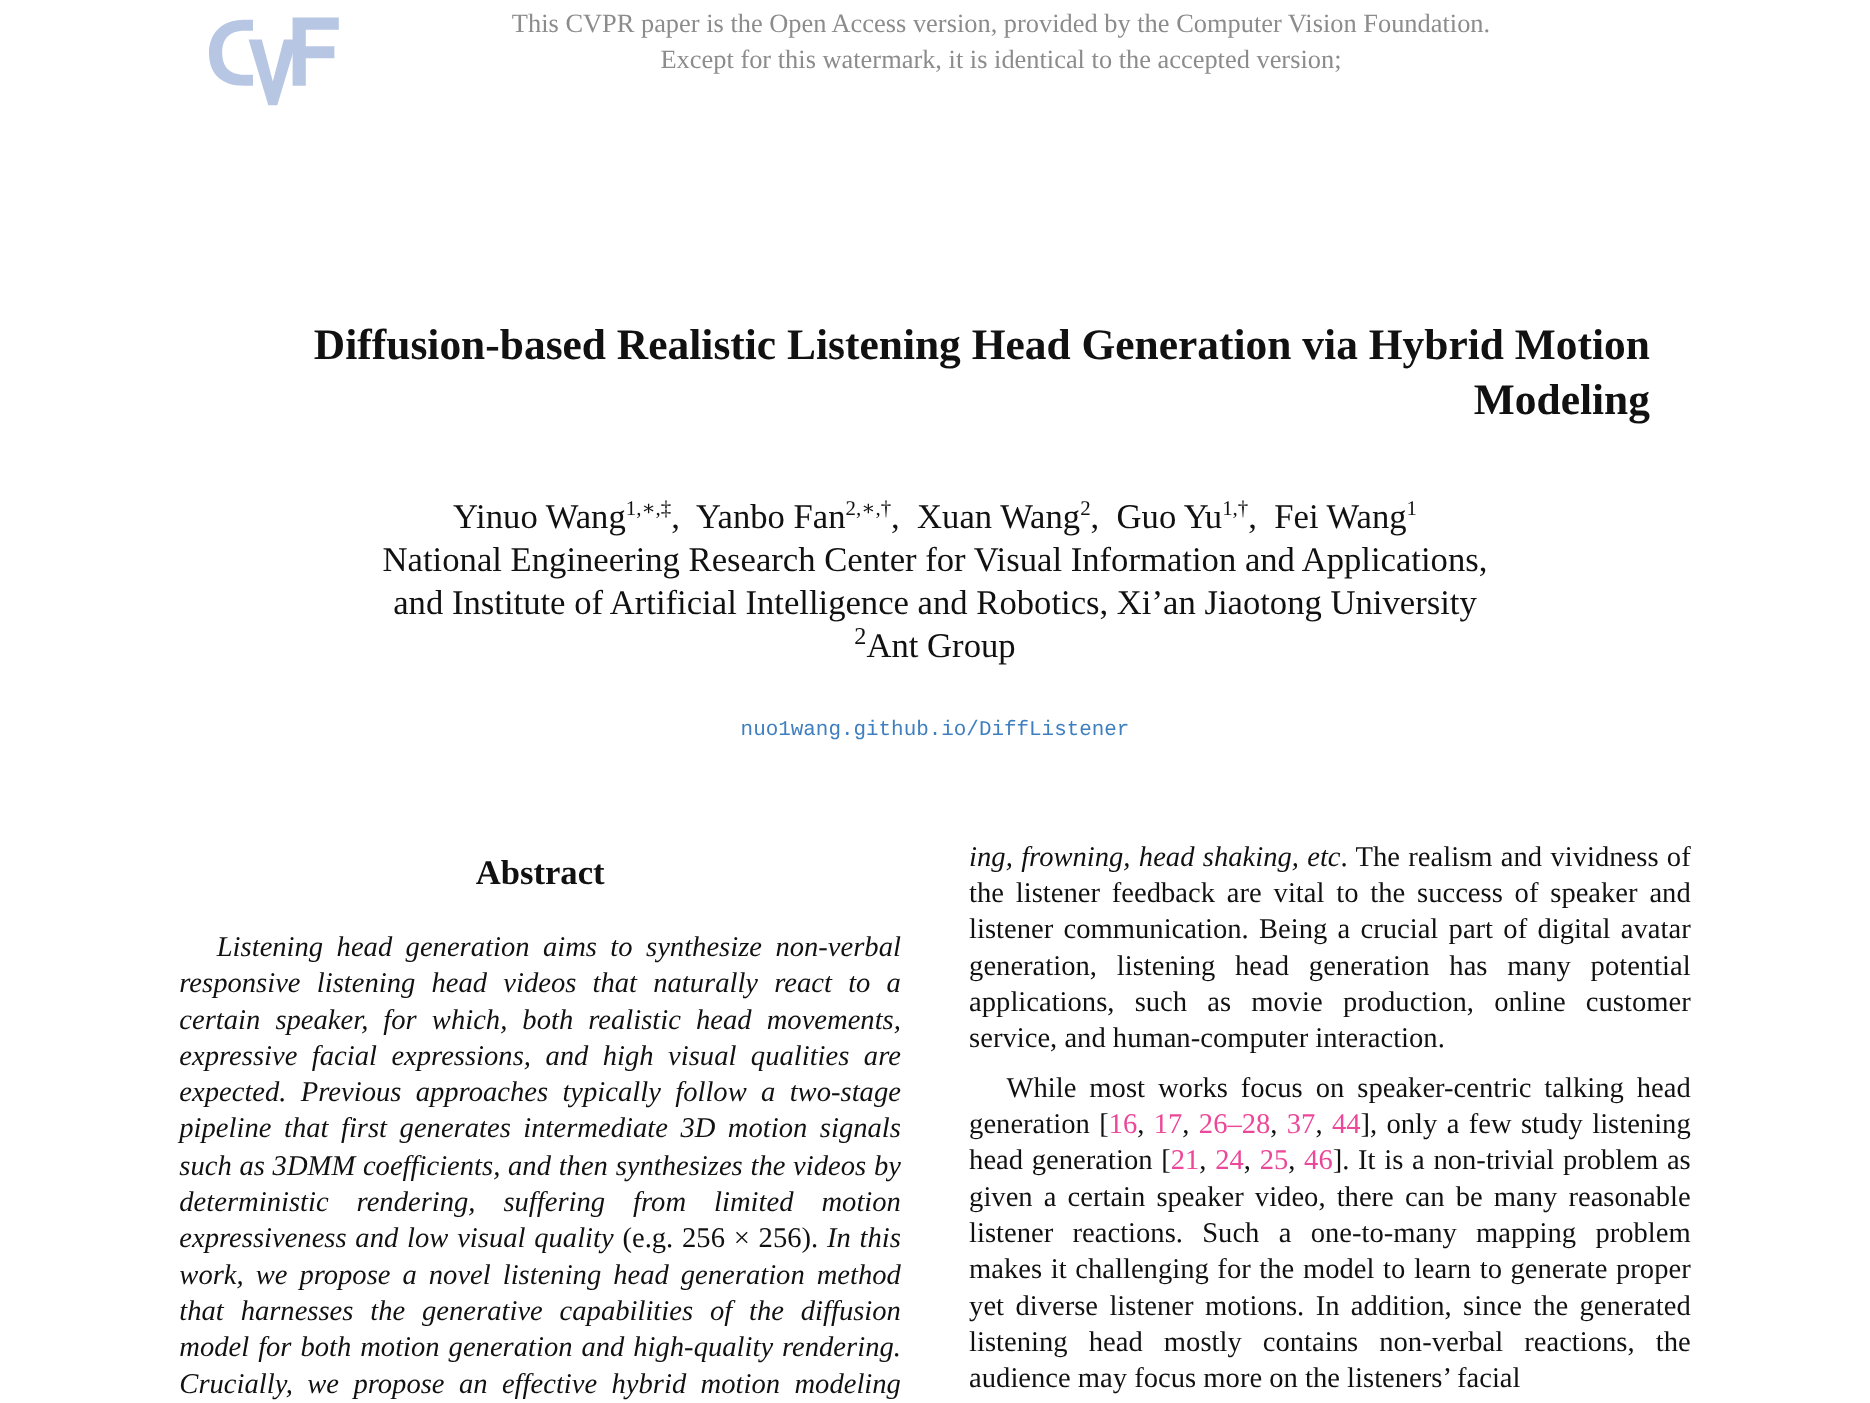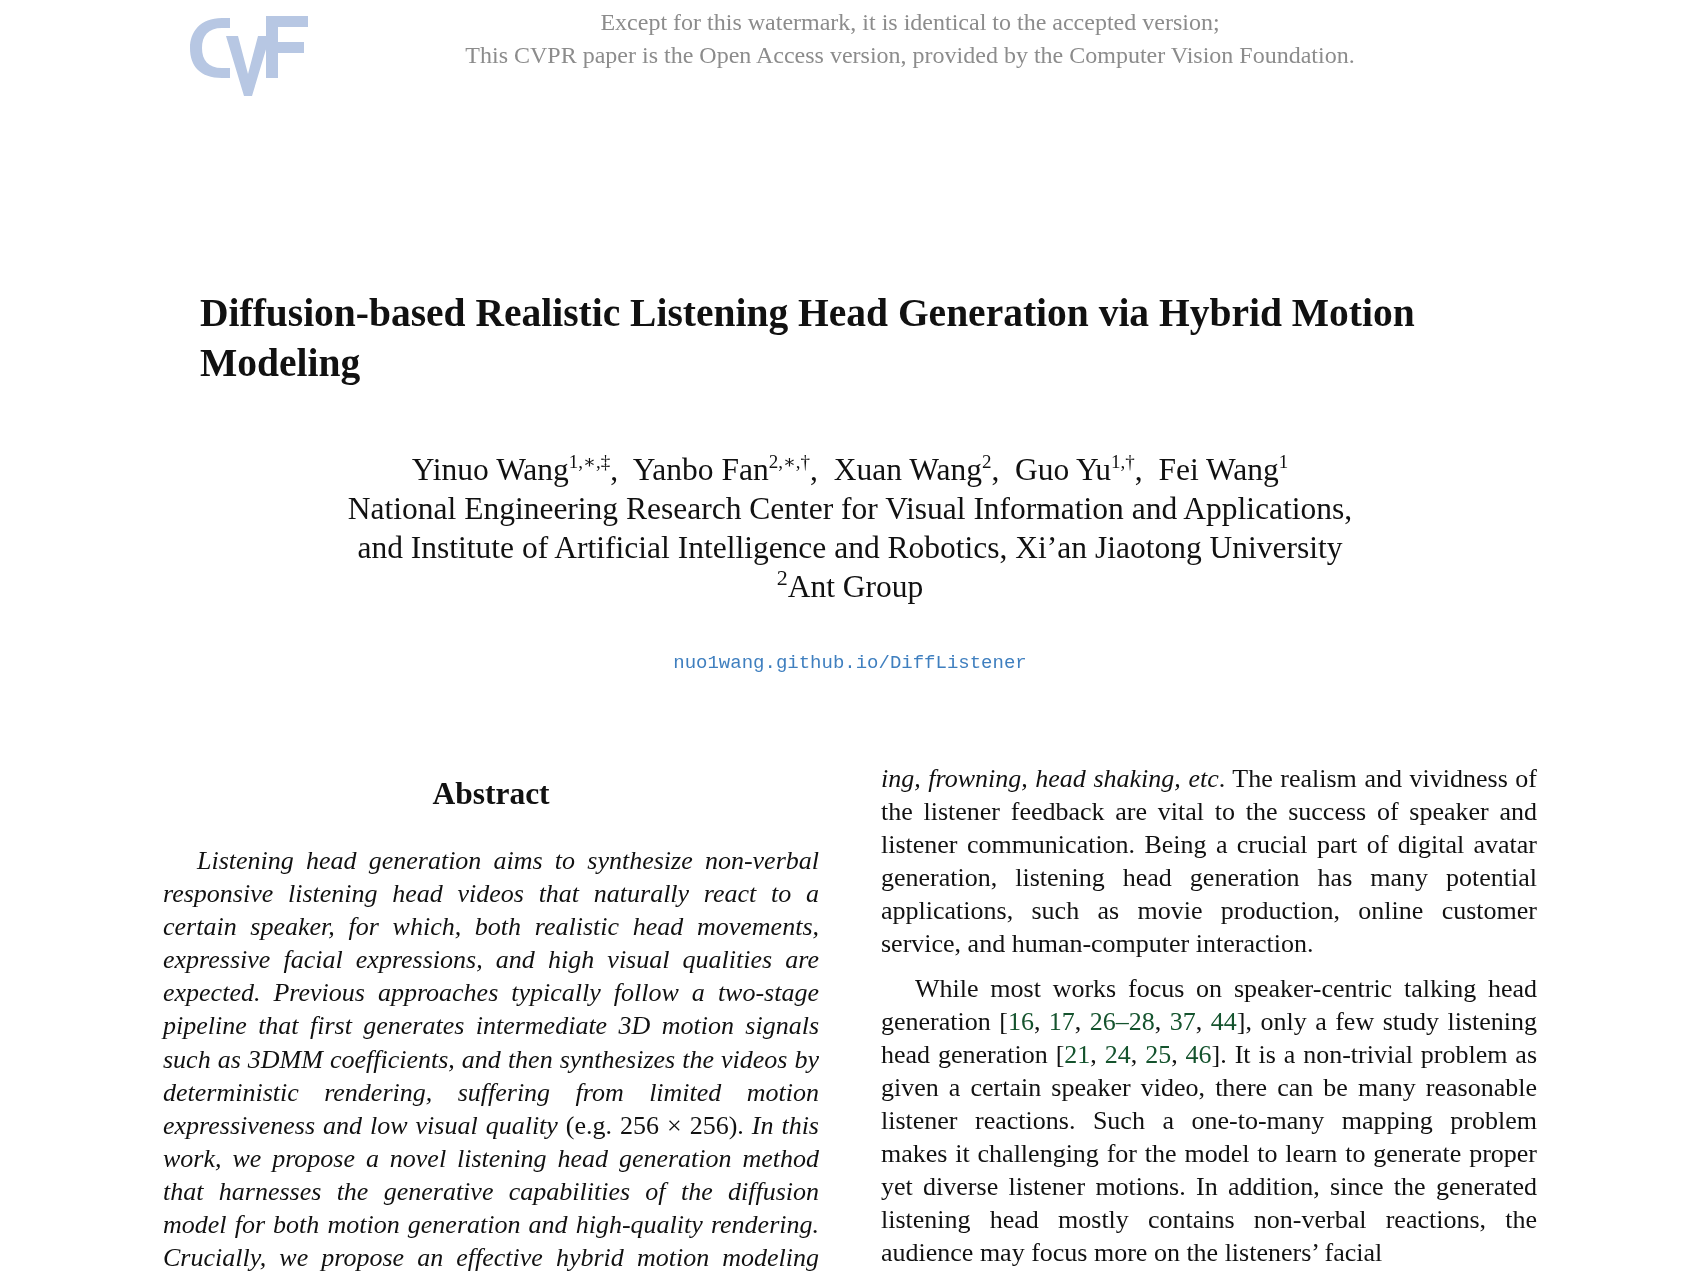--- a/index.html
+++ b/index.html
@@ -1,55 +1,55 @@
 <!DOCTYPE html>
 <html><head>
 <meta charset="utf-8">
 <style>
   html, body { margin: 0; padding: 0; background: #ffffff; }
   body { width: 1700px; height: 1275px; overflow: hidden; position: relative;
          font-family: "Liberation Serif", "DejaVu Serif", serif; color: #111; }
   .logo { position: absolute; left: 186px; top: 14px; width: 124px; height: 82px; }
   .watermark { position: absolute; left: 340px; top: 6px; width: 1140px; text-align: center;
                color: #8c8c8c; font-size: 24px; line-height: 32.5px; }
-  .title { position: absolute; left: 200px; top: 288px; width: 1300px; text-align: left;
+  .title { position: absolute; left: 200px; top: 288px; width: 1300px; text-align: right;
            font-weight: bold; font-size: 39.5px; line-height: 50px; }
   .authors { position: absolute; left: 250px; top: 450px; width: 1200px; text-align: center;
              font-size: 31.5px; line-height: 39px; }
   .authors sup { font-size: 19px; vertical-align: 12px; line-height: 0; }
   .aff sup { font-size: 22px; vertical-align: 12px; line-height: 0; }
   .url { position: absolute; left: 450px; top: 652px; width: 800px; text-align: center;
          font-family: "Liberation Mono", "DejaVu Sans Mono", monospace; font-size: 19px; color: #3f7fbf; }
   .col { position: absolute; width: 656px; font-size: 26px; line-height: 33.1px; }
   .col-left { left: 163px; top: 758px; }
   .col-right { left: 881px; top: 762px; }
   .abs-head { text-align: center; font-weight: bold; font-size: 31.5px; margin-bottom: 30px; line-height: 40px; margin-top: 16px; }
   .abs-body { font-style: italic; text-align: justify; text-indent: 34px; margin: 0; }
   .abs-body .up { font-style: normal; }
   p { margin: 0; text-align: justify; }
   .p2 { text-indent: 34px; margin-top: 11px; }
-  .cite { color: #14532d; }
+  .cite { color: #ec4899; }
   .it { font-style: italic; }
 </style>
 </head>
 <body>
 
 <div class="logo">
   <svg width="124" height="82" viewBox="0 0 124 82">
     <g fill="#b7c7e3">
       <path d="M36 4 C14 4 4 18 4 34 C4 52 14 64 36 64 L44 64 L44 54 L36 54 C22 54 16 46 16 34 C16 22 22 14 36 14 L44 14 L44 4 Z"></path>
       <path d="M40 22 L52 22 L62 60 L72 22 L84 22 L66 82 L58 82 Z"></path>
       <path d="M80 2 L122 2 L122 13 L92 13 L92 28 L118 28 L118 39 L92 39 L92 64 L80 64 Z"></path>
     </g>
   </svg>
 </div>
 
 <div class="watermark">
+  <div>This CVPR paper is the Open Access version, provided by the Computer Vision Foundation.</div>
   <div>Except for this watermark, it is identical to the accepted version;</div>
-  <div>This CVPR paper is the Open Access version, provided by the Computer Vision Foundation.</div>
 </div>
 
 <div class="title">
   <div>Diffusion-based Realistic Listening Head Generation via Hybrid Motion</div>
   <div>Modeling</div>
 </div>
 
 <div class="authors">
   <div>
     <span>Yinuo Wang</span><sup>1,∗,‡</sup>,&nbsp;

